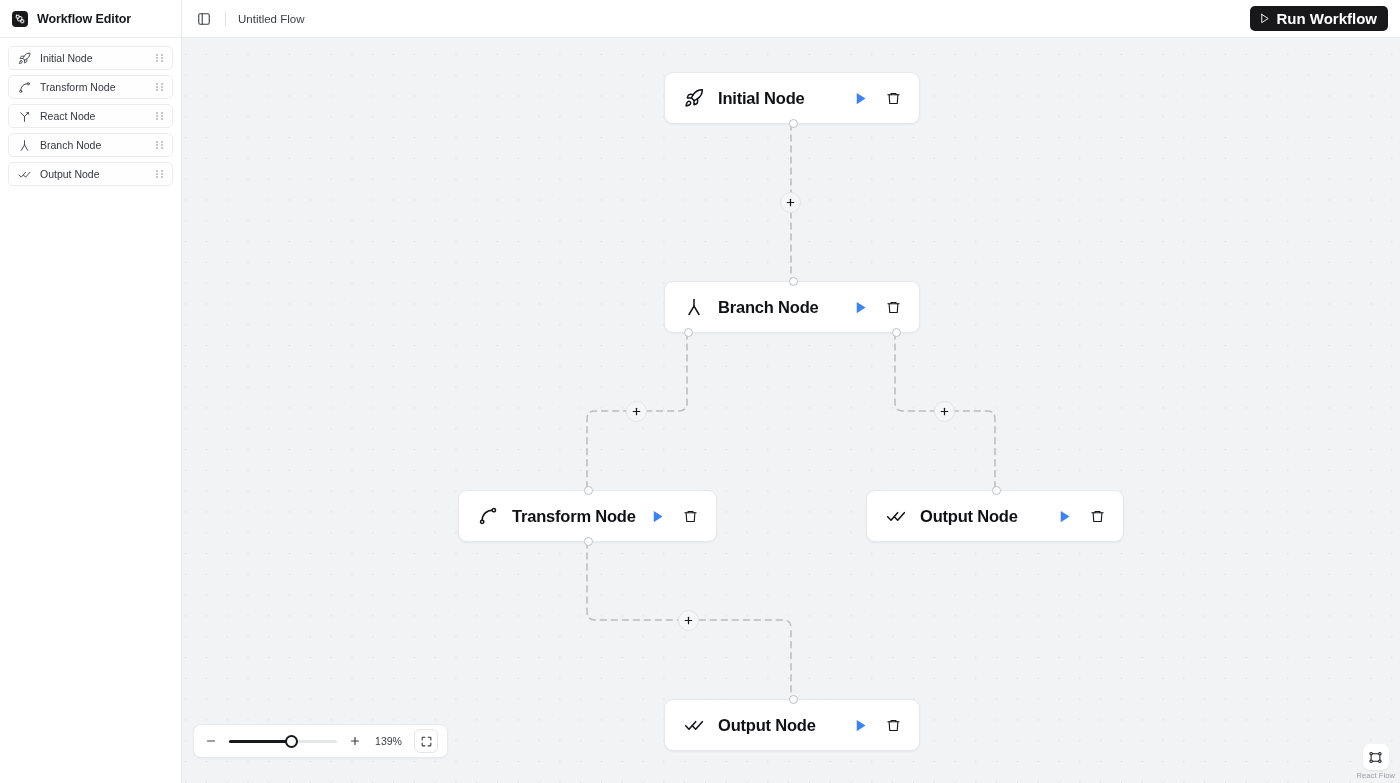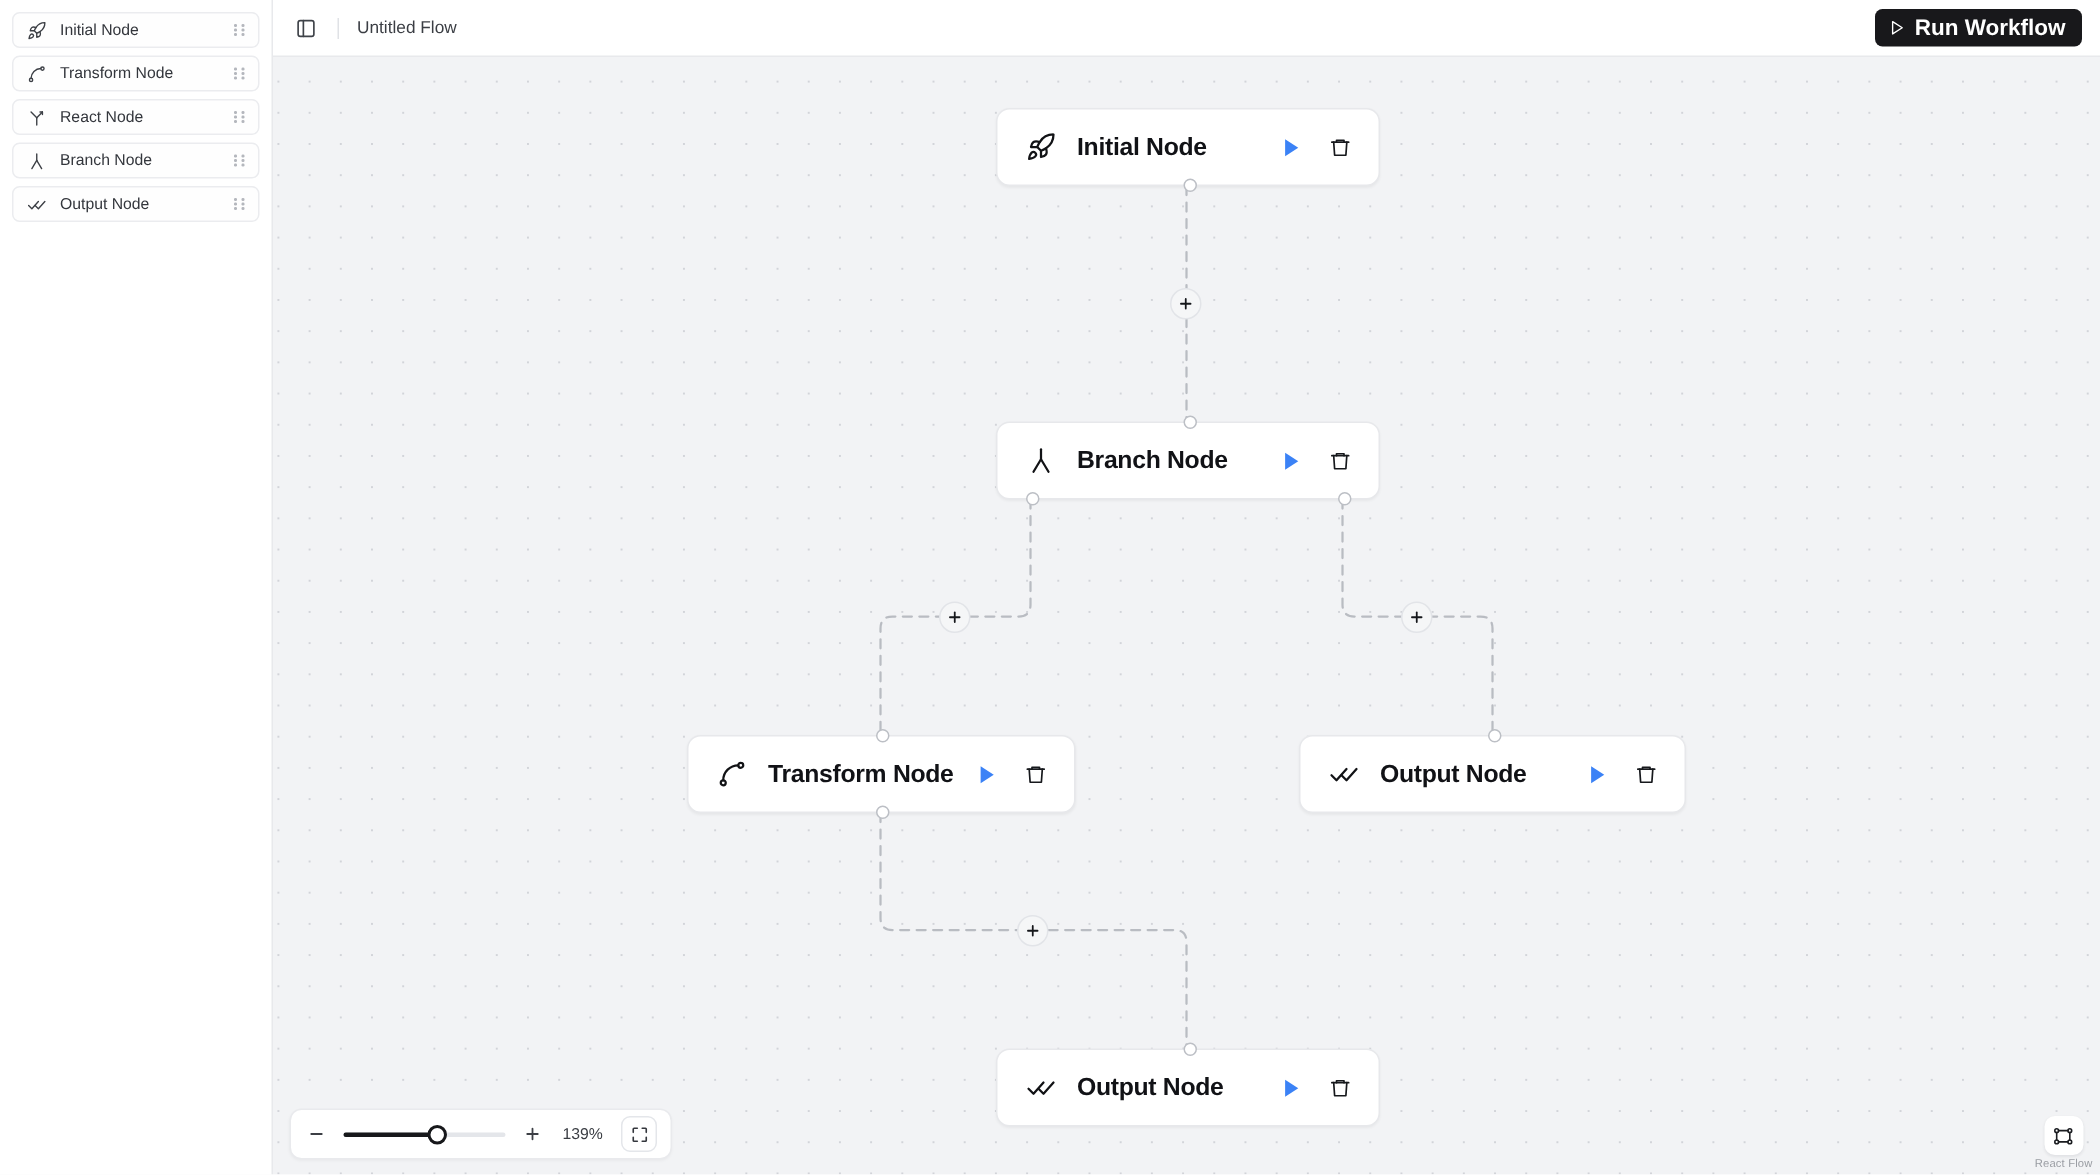--- a/index.html
+++ b/index.html
@@ -128,21 +128,21 @@
     border-radius: 50%;
     background: #f5f6f7;
     border: 1px solid #e2e4e8;
     display: flex; align-items: center; justify-content: center;
     cursor: pointer; z-index: 15;
     color: #15171b;
   }
 
   
   .zoom-panel {
-    position: absolute; left: 11px; bottom: 10px;
+    position: absolute; left: 11px; bottom: 25px;
     height: 34px;
     background: #ffffff;
     border: 1px solid #e9eaed;
     border-radius: 8px;
     box-shadow: 0 1px 2px rgba(16,18,23,0.04);
     display: flex; align-items: center; gap: 10px;
     padding: 0 9px; z-index: 25;
   }
   .zoom-btn { width: 16px; height: 16px; display:flex; align-items:center; justify-content:center; cursor: pointer; color: #3c3f45; }
   .slider-wrap { position: relative; width: 108px; height: 16px; display: flex; align-items: center; cursor: pointer; }
@@ -170,20 +170,31 @@
   }
   .attr-text { font-size: 7.5px; color: #9a9da3; letter-spacing: 0.1px; }
 </style>
 </head>
 <body>
 
 <div id="app">
 
   <aside id="sidebar">
 
+    <div class="brand">
+      <span class="brand-logo">
+        <svg width="10" height="10" viewBox="0 0 24 24" fill="none" stroke="#ffffff" stroke-width="2.4" stroke-linecap="round" stroke-linejoin="round">
+          <rect x="3" y="3" width="7" height="7" rx="1"></rect>
+            <rect x="14" y="14" width="7" height="7" rx="1"></rect>
+          <path d="M10 6.5h4.5a2 2 0 0 1 2 2V14"></path>
+            <path d="M6.5 10v4.5a2 2 0 0 0 2 2H14"></path>
+        </svg>
+      </span>
+      <span class="brand-title">Workflow Editor</span>
+    </div>
 
     <div class="palette">
 
       <div class="palette-item">
         <span class="pi-icon">
           <svg width="13" height="13" viewBox="0 0 24 24" fill="none" stroke="currentColor" stroke-width="1.7" stroke-linecap="round" stroke-linejoin="round">
             <path d="M4.5 16.5c-1.5 1.26-2 5-2 5s3.74-.5 5-2c.71-.84.7-2.13-.09-2.91a2.18 2.18 0 0 0-2.91-.09z"></path>
             <path d="M12 15l-3-3a22 22 0 0 1 2-3.95A12.88 12.88 0 0 1 22 2c0 2.72-.78 7.5-6 11a22.35 22.35 0 0 1-4 2z"></path>
             <path d="M9 12H4s.55-3.03 2-4c1.62-1.08 5 0 5 0"></path>
               <path d="M12 15v5s3.03-.55 4-2c1.08-1.62 0-5 0-5"></path>

